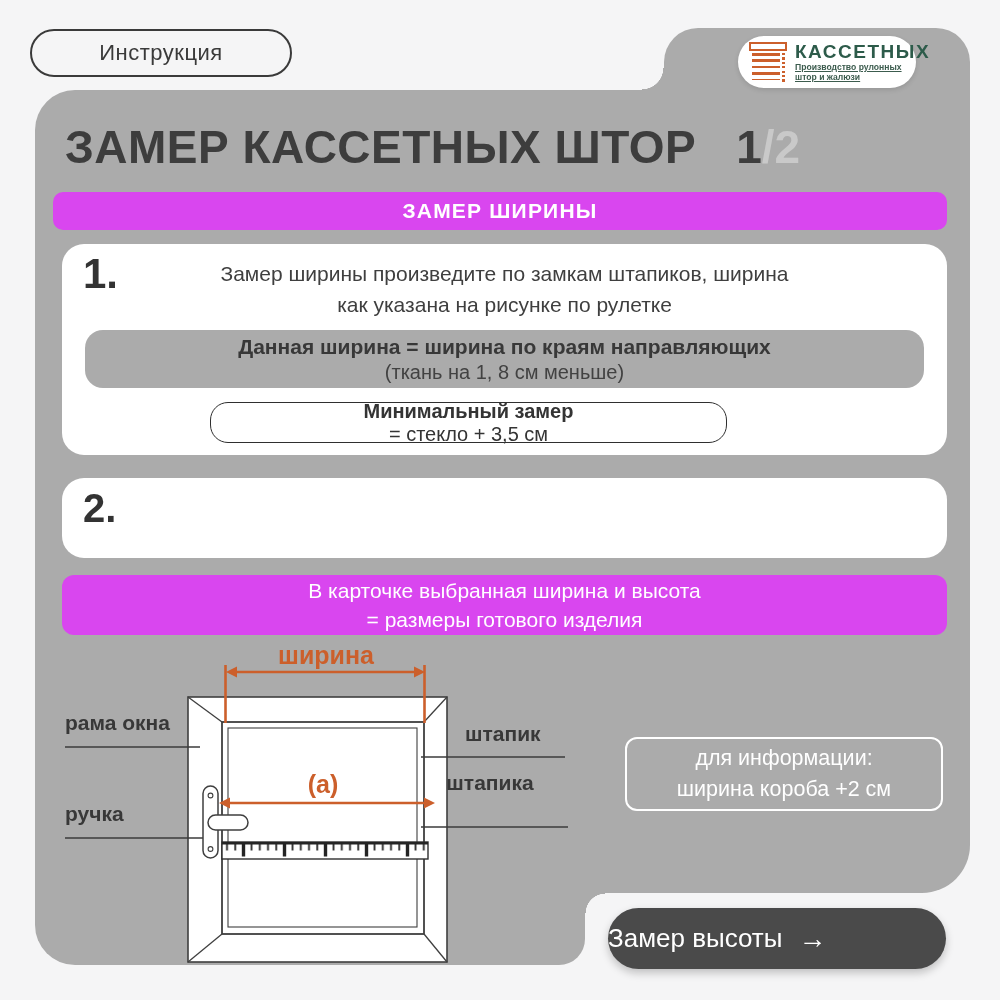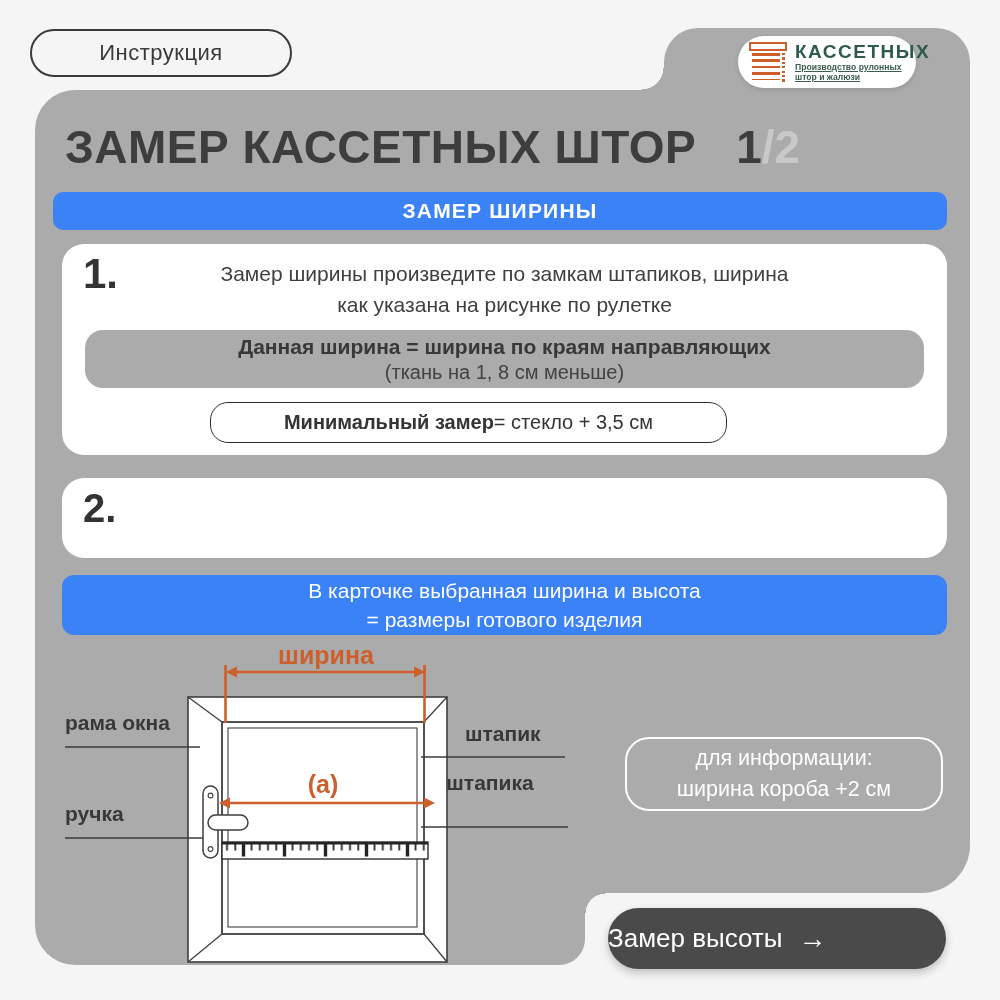--- a/index.html
+++ b/index.html
@@ -34,21 +34,21 @@
   .logo-name { font-size:19px; font-weight:700; letter-spacing:1.5px; color:#2d5b4a; line-height:20px; }
   .logo-tag  { font-size:8.6px; font-weight:700; color:#3c5c4e; line-height:10.5px;text-decoration:underline; }
 
   
   .title-row { left:65px; top:120px; display:flex; align-items:baseline; gap:40px; }
   .title-main { font-size:46px; font-weight:700; color:#3d3d3d; letter-spacing:.5px; white-space:nowrap; }
   .title-page { font-size:46px; font-weight:700; color:#3d3d3d; }
   .title-page .dim { color:#c9c9c9; }
 
   
-  .bar { background:#3b82f6; color:#ffffff; display:flex; flex-direction:column;
+  .bar { background:#d946ef; color:#ffffff; display:flex; flex-direction:column;
          align-items:center; justify-content:center; }
   .bar-width { left:53px; top:192px; width:894px; height:38px; border-radius:10px;
                font-size:21px; font-weight:700; letter-spacing:1.2px; }
   .bar-product { left:62px; top:575px; width:885px; height:60px; border-radius:12px;
                  font-size:21px; font-weight:500; line-height:29px; }
 
   
   .step-card { background:#ffffff; border-radius:22px; }
   .step1 { left:62px; top:244px; width:885px; height:211px; }
   .step2 { left:62px; top:478px; width:885px; height:80px; }
@@ -57,32 +57,32 @@
   .s1-lines { top:14px; font-size:21px; line-height:31px; }
   .s2-lines { top:10px; font-size:20.5px; line-height:30px; }
 
   .highlight { position:absolute; left:23px; top:86px; width:839px; height:58px; background:#ababab;
                border-radius:18px; display:flex; flex-direction:column; align-items:center; justify-content:center; }
   .highlight-title { font-size:21px; font-weight:700; color:#383838; line-height:27px; }
   .highlight-note  { font-size:20px; color:#424242; line-height:25px; }
 
   .min-pill { position:absolute; left:148px; top:158px; width:517px; height:41px; background:#fff;
               border:1.7px solid #2f2f2f; border-radius:18px; display:flex; align-items:center;
-              justify-content:center; font-size:20px; color:#343434; }
+              justify-content:center; font-size:20px; color:#343434;flex-direction:column; }
   .min-pill b { font-weight:700; }
 
   
   .diag-label { font-size:21px; font-weight:700; color:#383838; }
   .lbl-frame { left:65px; top:711px; }
   .lbl-handle { left:65px; top:802px; }
   .lbl-bead { left:465px; top:722px; }
   .lbl-lock { left:410px; top:769px; width:160px; text-align:center; line-height:28px; }
 
   
-  .info-pill { left:625px; top:737px; width:318px; height:74px; border:2px solid #ffffff; border-radius:24px;
+  .info-pill { left:625px; top:737px; width:318px; height:74px; border:2px solid #ffffff; border-radius:12px;
                display:flex; flex-direction:column; align-items:center; justify-content:center;
                color:#ffffff; font-size:21.5px; font-weight:500; line-height:31px; }
 
   
   .cta { left:608px; top:908px; width:338px; height:61px; background:#4a4a4a; border-radius:31px;
          display:flex; align-items:center; justify-content:flex-start; gap:16px; color:#ffffff;
          font-size:26px; font-weight:500; box-shadow:0 4px 9px rgba(0,0,0,.22); cursor:pointer; }
   .cta .arrow { font-size:28px; }
 
   svg text { font-family:"Liberation Sans", sans-serif; }

